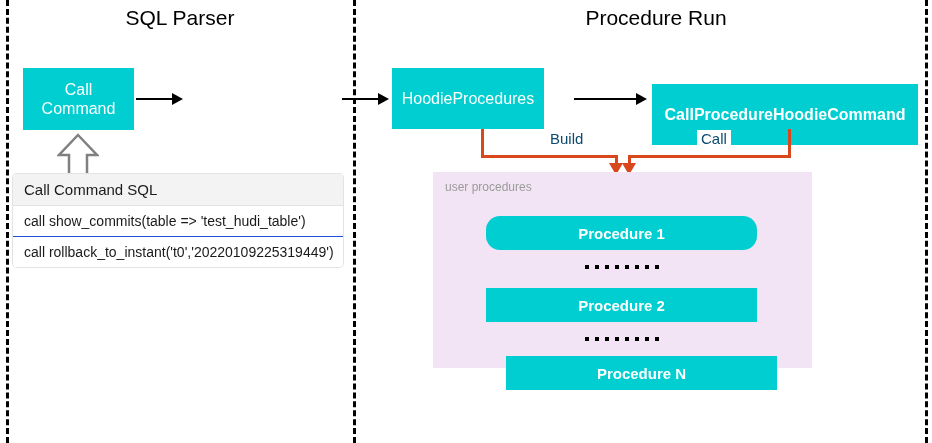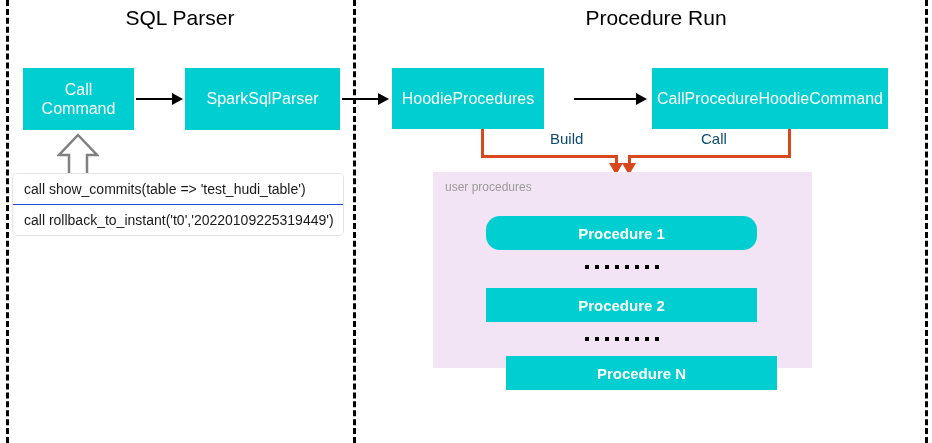--- a/index.html
+++ b/index.html
@@ -44,21 +44,21 @@
     align-items: center;
     justify-content: center;
     text-align: center;
     font-size: 16px;
     line-height: 1.2;
     box-sizing: border-box;
   }
   #box-call-command { left: 23px;  top: 68px;  width: 111px; height: 62px; }
   #box-spark        { left: 185px; top: 68px;  width: 155px; height: 62px; }
   #box-hoodieproc   { left: 392px; top: 68px;  width: 152px; height: 61px; }
-  #box-callproc     { left: 652px; top: 68px;  width: 236px; height: 61px; }
+  #box-callproc     { left: 652px; top: 84px;  width: 266px; height: 61px; font-weight: bold; }
 
   .arrow-line {
     position: absolute;
     height: 0;
     border-top: 2px solid #000000;
   }
   .arrow-head {
     position: absolute;
     width: 0; height: 0;
     border-top: 6px solid transparent;
@@ -186,38 +186,38 @@
 
   <div class="panel-title" id="title-proc">Procedure Run</div>
 
   <div class="tealbox" id="box-call-command">
     <div>
       <span>Call</span><br>
       <span>Command</span>
     </div>
   </div>
 
-  <div class="tealbox" id="box-spark">SparkSqlParser</div>
 
   <div class="tealbox" id="box-hoodieproc">HoodieProcedures</div>
 
   <div class="tealbox" id="box-callproc">CallProcedureHoodieCommand</div>
 
   <div class="arrow-line" id="arr1-line"></div>
   <div class="arrow-head" id="arr1-head"></div>
   <div class="arrow-line" id="arr2-line"></div>
   <div class="arrow-head" id="arr2-head"></div>
   <div class="arrow-line" id="arr3-line"></div>
   <div class="arrow-head" id="arr3-head"></div>
 
   <svg id="up-arrow" viewBox="0 0 42 44">
     <polygon points="21,2 40,22 30,22 30,42 12,42 12,22 2,22" fill="#ffffff" stroke="#808080" stroke-width="2.5" stroke-linejoin="miter"></polygon>
   </svg>
 
   <div class="sqltable">
+    <div class="sql-head">Call Command SQL</div>
     <div class="sql-row">call show_commits(table =&gt; 'test_hudi_table')</div>
     <div class="sql-row">call rollback_to_instant('t0','20220109225319449')</div>
   </div>
 
   <div class="orange-seg" style="left:481px; top:129px; width:3px; height:29px;"></div>
   <div class="orange-seg" style="left:481px; top:155px; width:137px; height:3px;"></div>
   <div class="orange-seg" style="left:615px; top:155px; width:3px; height:11px;"></div>
   <div class="orange-head" style="left:609px; top:163px;"></div>
 
   <div class="orange-seg" style="left:788px; top:129px; width:3px; height:29px;"></div>

